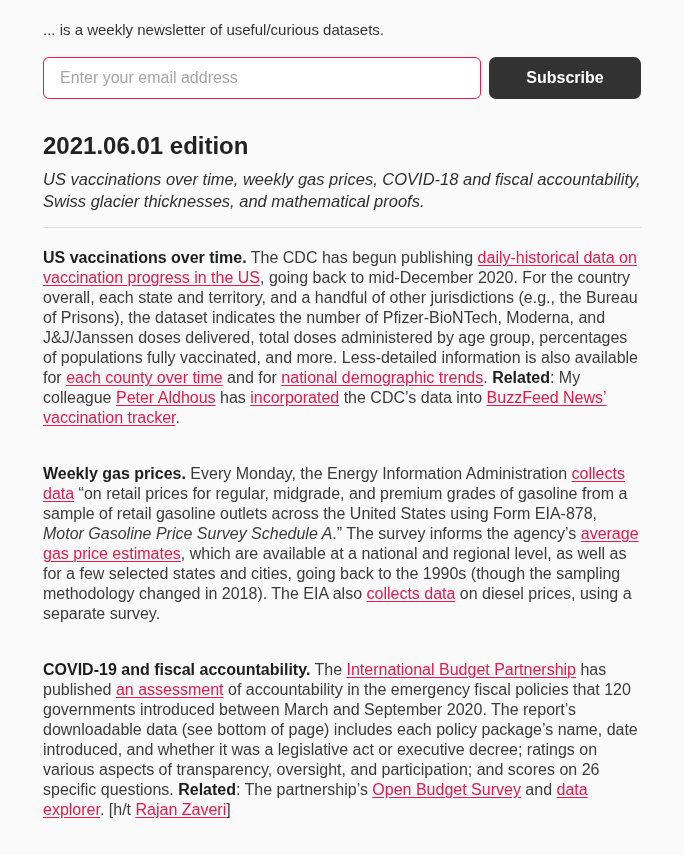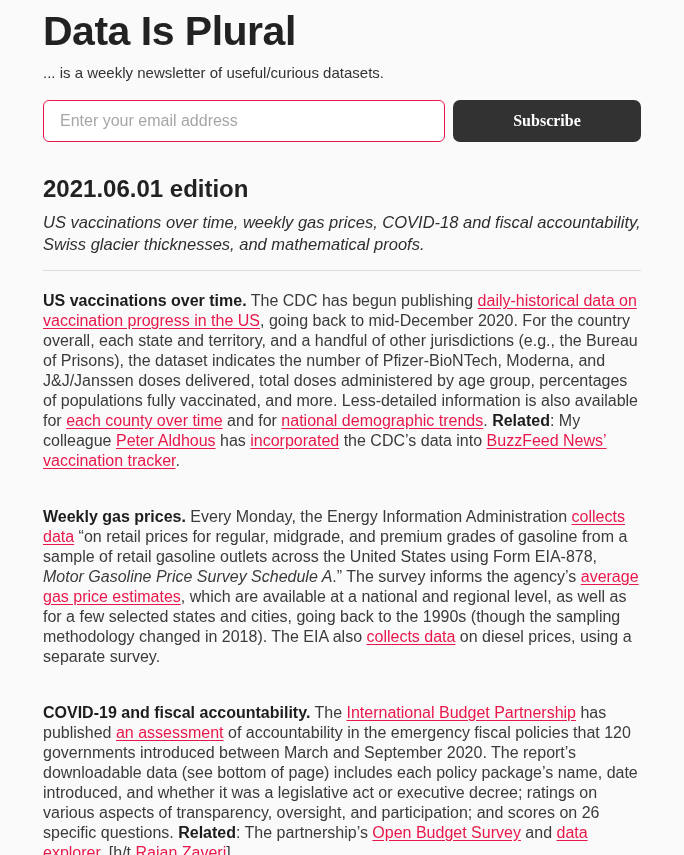--- a/index.html
+++ b/index.html
@@ -41,25 +41,25 @@
     border-radius: 6px;
     padding: 0 16px;
     font-size: 16px;
     font-family: inherit;
     color: #333;
     background: #fff;
     outline: none;
   }
   .email-input::placeholder { color: #a6a6a6; }
   .subscribe-btn {
-    width: 188px;
+    width: 152px;
     height: 42px;
     background: var(--button_bg, #323232);
     color: #fff;
-    font-family: Liberation Serif, serif;
+    font-family: Liberation Sans, sans-serif;
     font-size: 16px;
     font-weight: 700;
     border: none;
     border-radius: 7px;
     cursor: pointer;
   }
 
   .edition { margin-top: 33px; }
   h2.edition-title {
     font-size: 24px;
@@ -95,21 +95,20 @@
     text-decoration: underline;
     text-underline-offset: 2px;
   }
 </style>
 </head>
 <body>
 
 <div class="page">
 
   <header>
-    <h1 class="title">Data Is Plural</h1>
     <p class="tagline">... is a weekly newsletter of useful/curious datasets.</p>
 
     <div class="subscribe-row">
       <input type="email" class="email-input" placeholder="Enter your email address" style="">
       <button class="subscribe-btn">Subscribe</button>
     </div>
   </header>
 
   <section class="edition">
     <h2 class="edition-title">2021.06.01 edition</h2>

